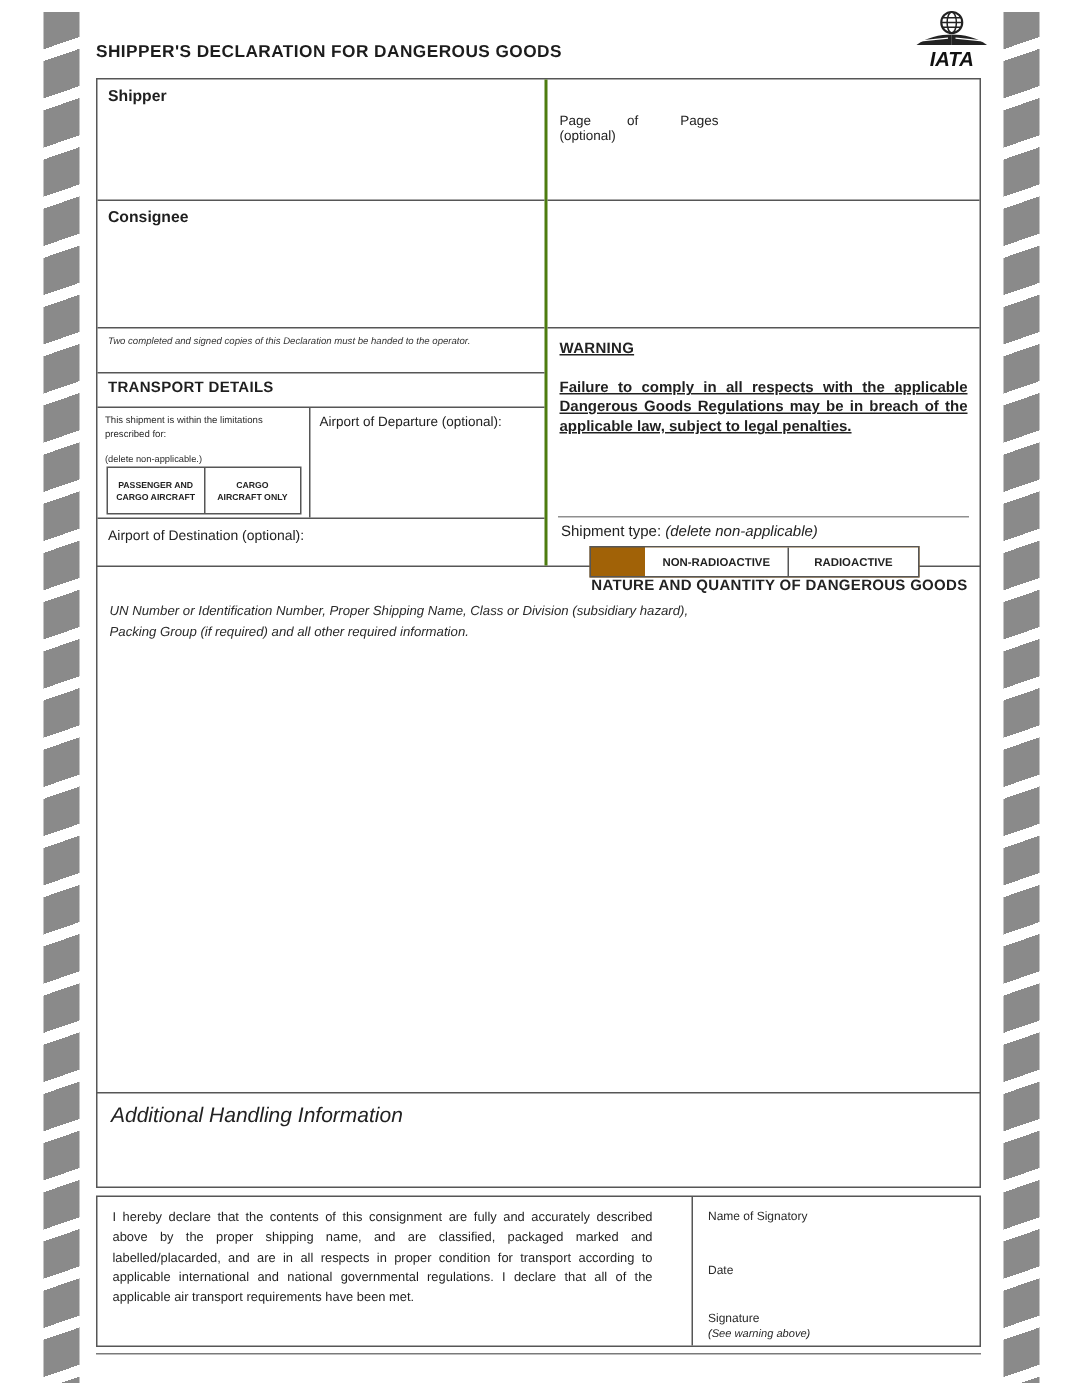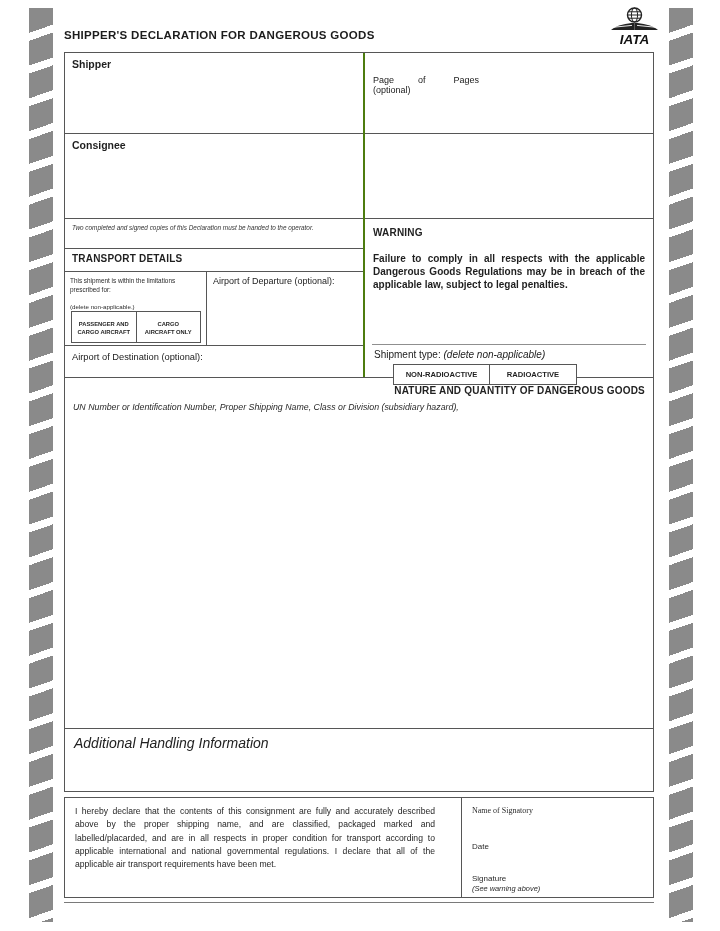--- a/index.html
+++ b/index.html
@@ -62,32 +62,32 @@
   .td-departure { flex:1; padding:4px 6px; font-size:9px; }
 
   
   .r-awb { height:81px; padding:9px 8px; font-size:9px; }
   .page-row { margin-top:13px; display:flex; }
   .page-row span { display:inline-block; }
   .page-of    { margin-left:24px; }
   .page-pages { margin-left:28px; }
   .ref-label  { margin-top:11px; }
   .r-empty   { height:85px; }
-  .r-warning { flex:1; padding:6px 8px; position:relative; }
+  .r-warning { flex:1; padding:6px 8px; position:relative;text-decoration:underline; }
   .warning-head { font-size:10px; font-weight:bold; margin-top:2px; letter-spacing:.2px; }
   .warning-body {
     margin-top:14px; font-size:10px; font-weight:bold; line-height:13px;
     text-align:justify; color:#1f1f1f;
   }
   .warning-rule { position:absolute; left:7px; right:7px; top:125px; border-top:1px solid #8f8f8f; }
   .shipment-type-row { position:absolute; left:9px; top:130px; font-size:10px; }
   .shipment-type-row .ital { font-style:italic; }
   .type-boxes {
     position:absolute; left:28px; top:145px; display:flex; z-index:6;
-    border:1px solid #565656; background:#000000; height:21px;
+    border:1px solid #565656; background:#a16207; height:21px;padding-left:36px;
   }
   .type-option {
     font-size:7.6px; font-weight:bold; text-align:center; padding-top:5px;
     background:#fff; color:#1f1f1f;
   }
   .type-non { width:96px; border-right:1px solid #565656; }
   .type-rad { width:86px; }
 
   
   .nature-box {
@@ -103,21 +103,21 @@
   .decl-box {
     position:absolute; left:64px; top:797px; width:590px; height:101px;
     border:1px solid #565656; display:flex;
   }
   .decl-text {
     width:397px; border-right:1px solid #565656;
     padding:7px 26px 0 10px; font-size:8.6px; line-height:13.3px;
     text-align:justify; color:#1f1f1f;
   }
   .decl-sign { flex:1; position:relative; font-size:8px; color:#2a2a2a; }
-  .sign-name { position:absolute; left:10px; top:8px;font-family:Liberation Serif, serif; }
+  .sign-name { position:absolute; left:10px; top:8px; }
   .sign-date { position:absolute; left:10px; top:44px; }
   .sign-sig  { position:absolute; left:10px; top:76px; }
   .sign-note { position:absolute; left:10px; top:86px; font-size:7.4px; font-style:italic; }
 
   .bottom-rule { position:absolute; left:64px; top:902px; width:590px; border-top:1px solid #7a7a7a; }
 </style>
 </head>
 <body>
 
 <div class="page">
@@ -201,20 +201,21 @@
           <div class="type-option type-rad">RADIOACTIVE</div>
         </div>
       </div>
     </div>
   </div>
 
   <div class="nature-box">
     <div class="nature-head">NATURE AND QUANTITY OF DANGEROUS GOODS</div>
     <div class="nature-sub">
       <div>UN Number or Identification Number, Proper Shipping Name, Class or Division (subsidiary hazard),</div>
+      <div>Packing Group (if required) and all other required information.</div>
     </div>
     <div class="handling-rule"></div>
     <div class="handling-label">Additional Handling Information</div>
   </div>
 
   <div class="decl-box">
     <div class="decl-text">I hereby declare that the contents of this consignment are fully and accurately described above by the proper shipping name, and are classified, packaged marked and labelled/placarded, and are in all respects in proper condition for transport according to applicable international and national governmental regulations. I declare that all of the applicable air transport requirements have been met.</div>
     <div class="decl-sign">
       <div class="sign-name">Name of Signatory</div>
       <div class="sign-date">Date</div>

